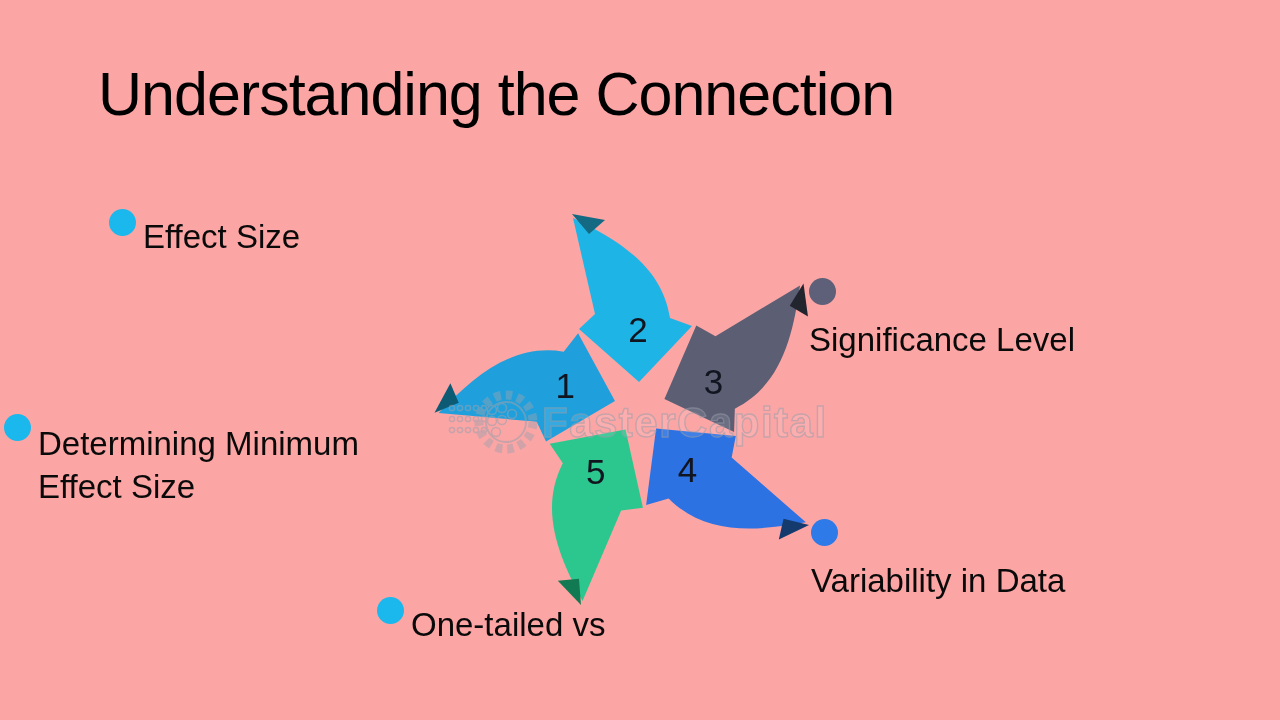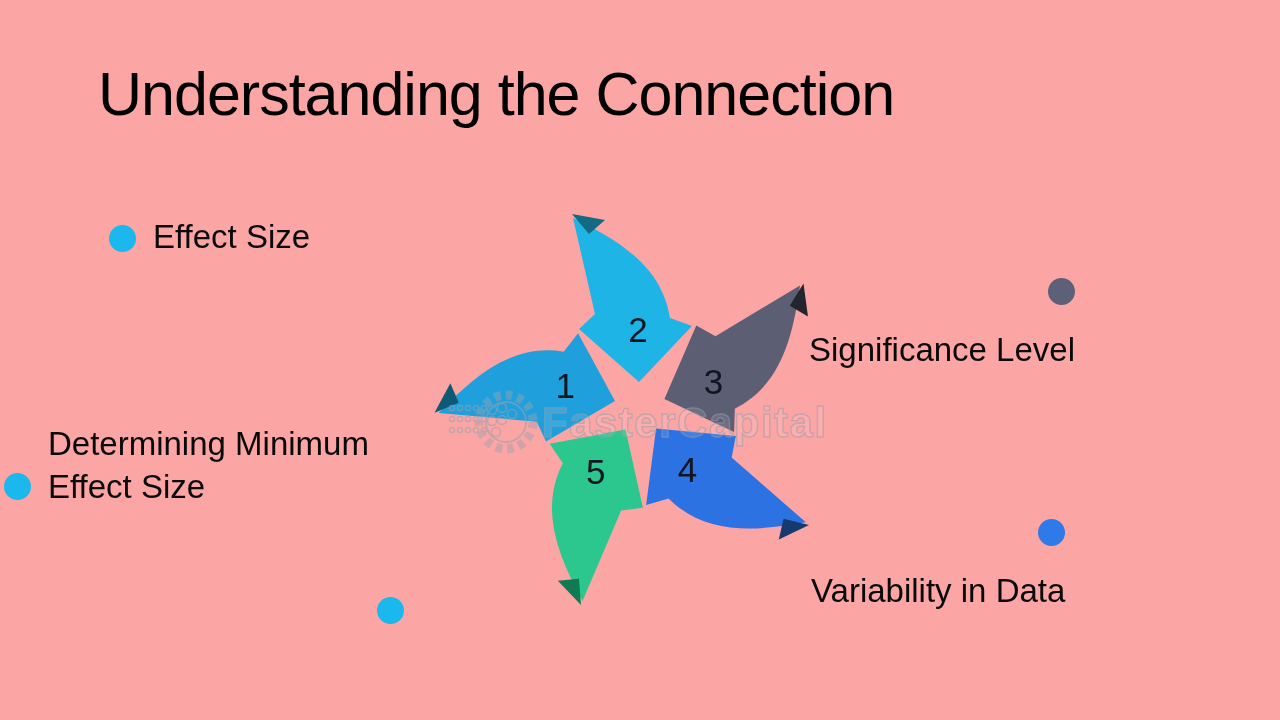--- a/index.html
+++ b/index.html
@@ -15,22 +15,22 @@
     left:98px;top:18px;
     font-size:61px;
     font-weight:400;
     color:#000000;
     letter-spacing:-1px;
     white-space:nowrap;
   }
   .bullet-item{
     position:absolute;
     display:flex;
-    align-items:flex-end;
-    gap:17px;
+    align-items:flex-start;
+    gap:7px;
   }
   .bullet-dot{
     flex:none;
     width:27px;height:27px;
     border-radius:50%;
     background:#1ab8ec;
   }
   .bullet-label{
     position:relative;
     top:7px;
@@ -142,15 +142,16 @@
     <span class="bullet-label">Determining Minimum Effect Size</span>
   </div>
 
   <div class="bullet-item" id="item-variability">
     <span class="bullet-dot" style="background: rgb(45, 122, 232);"></span>
     <span class="bullet-label">Variability in Data</span>
   </div>
 
   <div class="bullet-item" id="item-onetailed">
     <span class="bullet-dot" style="background: rgb(26, 184, 236);"></span>
+    <span class="bullet-label">One-tailed vs</span>
   </div>
 
 </div>
 
 </body></html>

